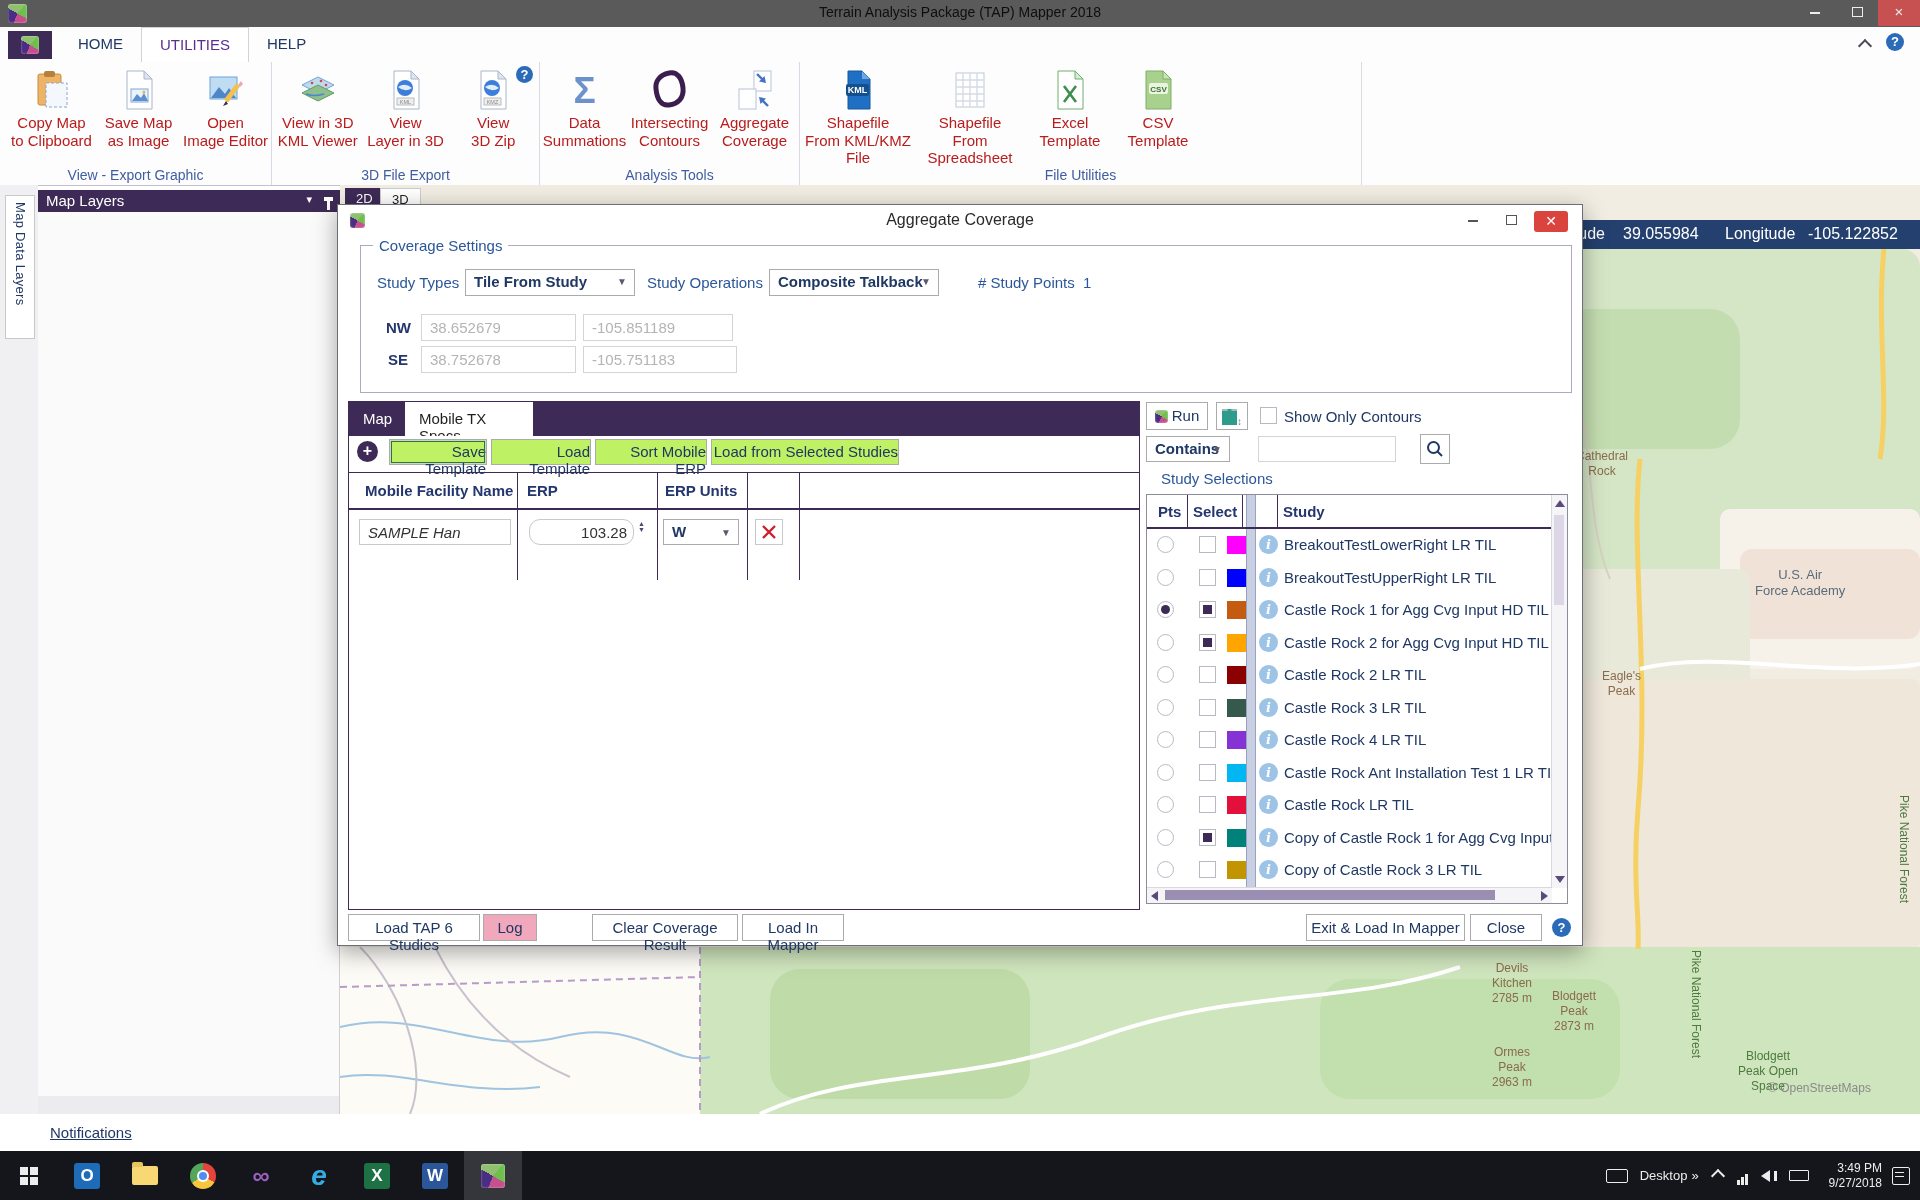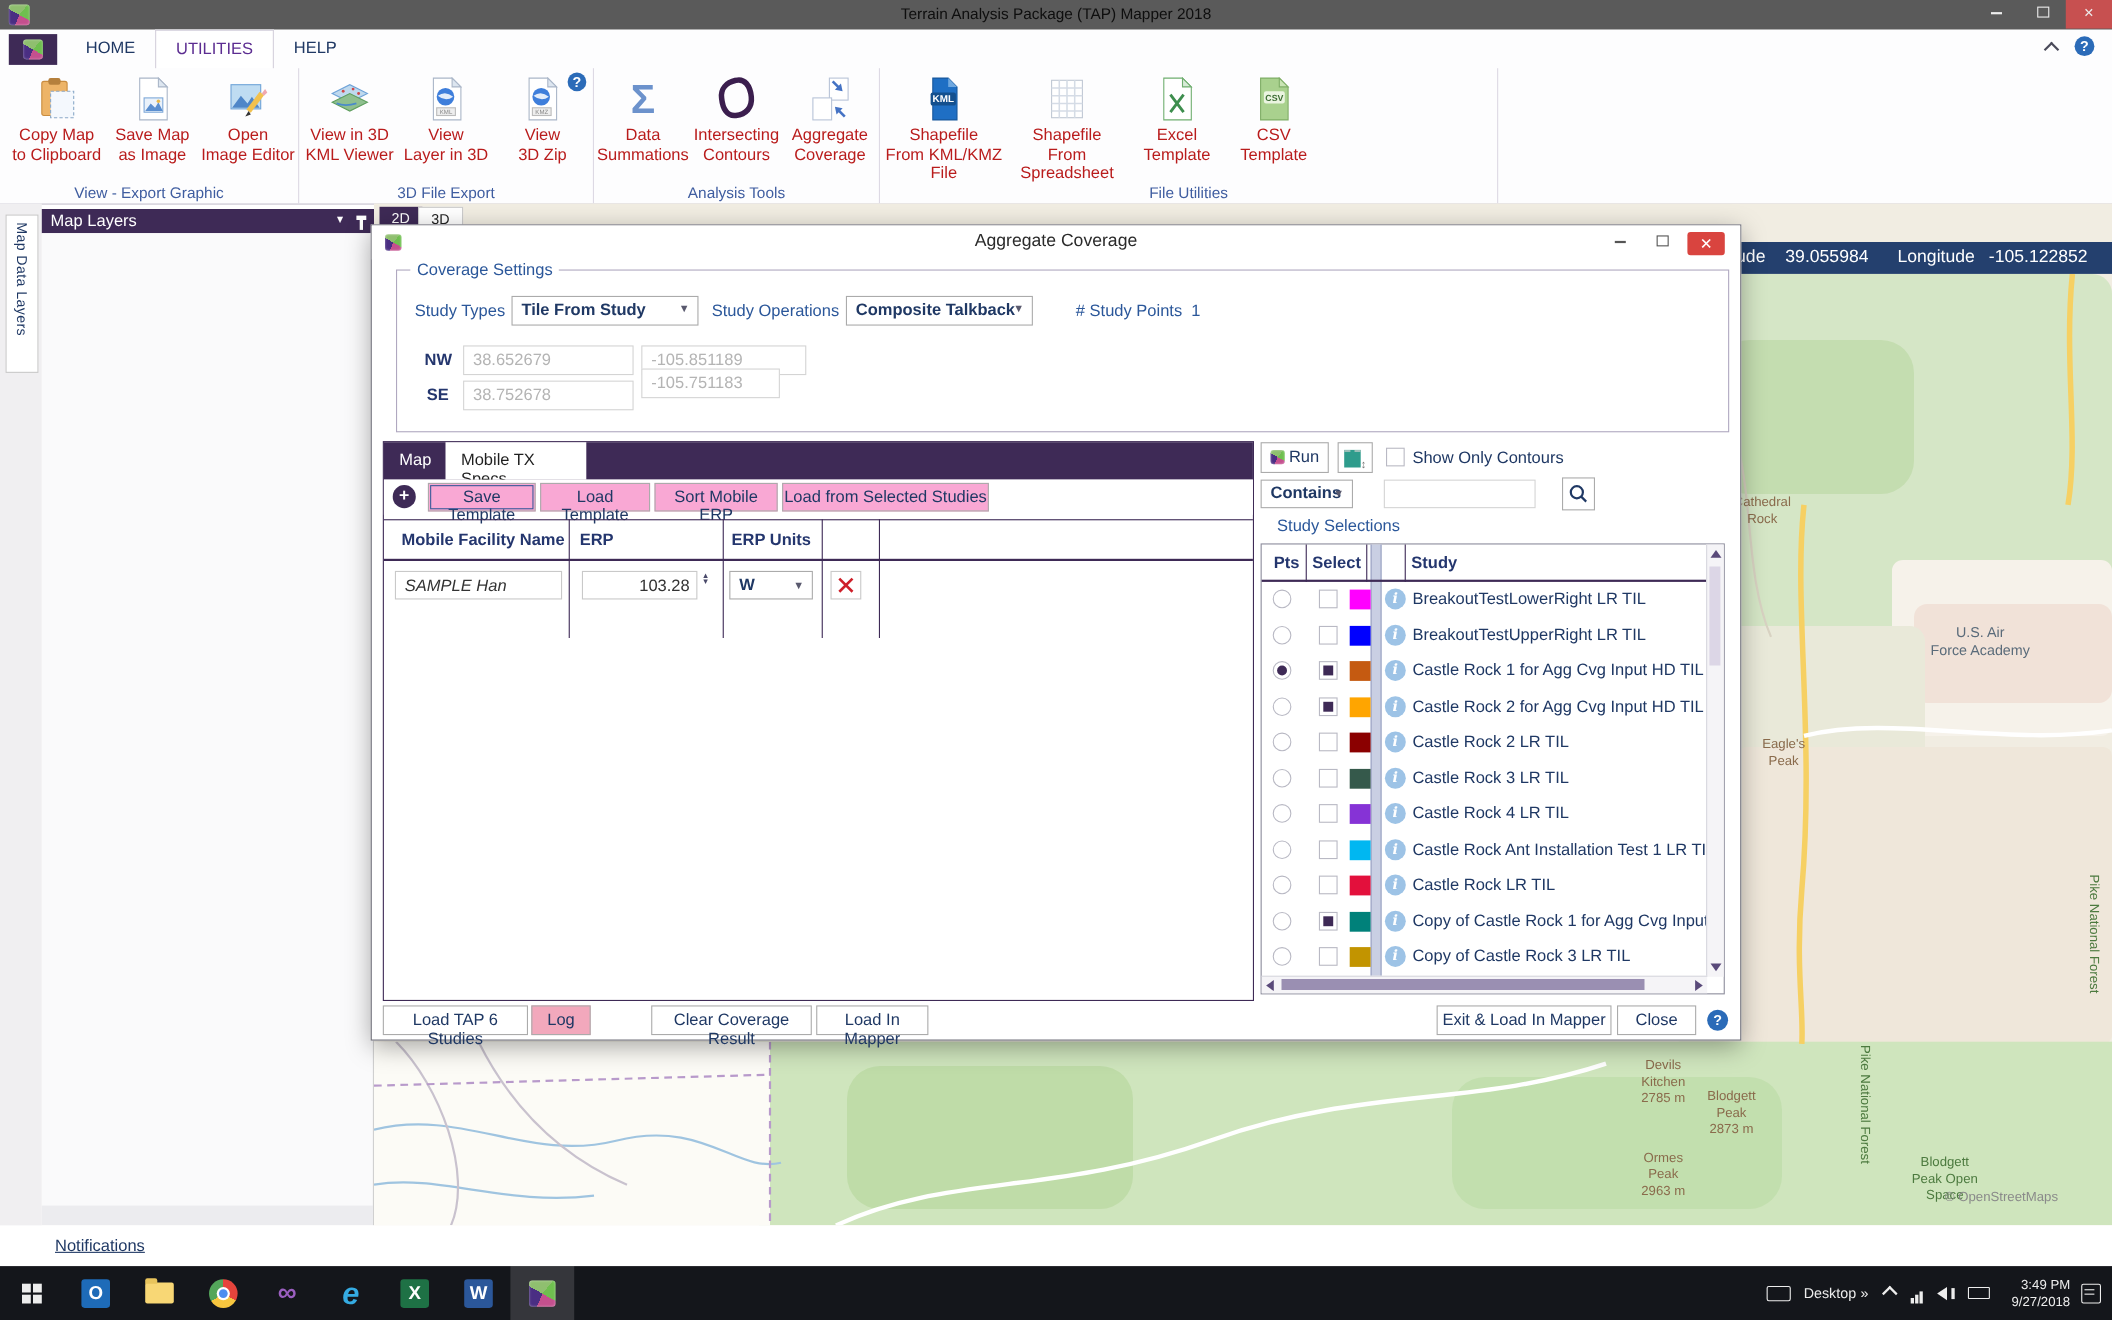--- a/index.html
+++ b/index.html
@@ -71,22 +71,22 @@
   .dd .caret{position:absolute;right:7px;top:6px;font-size:10px;color:#5A5A6E;font-weight:normal;}
   .txtf{position:absolute;height:27px;border:1px solid #D4D4D4;box-sizing:border-box;font-size:15px;color:#B4B4B4;
      padding:0 8px;background:#FFF;font-family:"Liberation Sans",sans-serif;}
   
   .txpanel{position:absolute;left:10px;top:196px;width:792px;height:509px;border:1px solid #3E2A56;box-sizing:border-box;background:#FFF;}
   .txtabs{position:absolute;left:0;top:0;right:0;height:34px;background:#3E2A56;}
   .txtab{position:absolute;top:0;height:34px;font-size:15px;padding:8px 14px 0;box-sizing:border-box;}
   .txtab.dark{color:#FFF;}
   .txtab.sel{background:#FFF;color:#1F1F1F;}
   .tbar{position:absolute;left:0;top:34px;right:0;height:32px;background:#FFF;}
-  .tbtn{position:absolute;top:3px;height:26px;border:1px solid #ABABAB;background:#f9a8d4;font-size:15px;color:#1F3864;
-     text-align:center;box-sizing:border-box;padding-top:3px;}
+  .tbtn{position:absolute;top:3px;height:26px;border:1px solid #ABABAB;background:#bef264;font-size:15px;color:#1F3864;
+     text-align:right;box-sizing:border-box;padding-top:3px;}
   .tbtn.focus{outline:1px solid #3B5B9A;outline-offset:-3px;}
   .addbtn{position:absolute;left:8px;top:5px;width:21px;height:21px;border-radius:50%;background:#3E2A56;color:#FFF;
      font-size:16px;line-height:20px;text-align:center;font-weight:bold;}
   .txhead{position:absolute;left:0;top:70px;right:0;height:38px;border-top:1px solid #3E2A56;border-bottom:2px solid #3E2A56;box-sizing:border-box;}
   .txhead .h{position:absolute;top:9px;font-size:15px;font-weight:bold;color:#24366E;}
   .colline{position:absolute;top:70px;width:1px;height:108px;background:#3E2A56;}
   .cellf{position:absolute;border:1px solid #C9C9C9;background:#FFF;box-sizing:border-box;font-size:15px;
      font-family:"Liberation Sans",sans-serif;color:#333;}
   .spin{position:absolute;font-size:7px;color:#4A4A6A;line-height:.9;}
   
@@ -435,21 +435,21 @@
         <span class="caret">▼</span>
       </div>
       <span class="flabel" style="left:617px;top:28px"># Study Points</span>
       <span class="flabel" style="left:722px;top:28px">1</span>
 
       <span class="flabel" style="left:25px;top:73px;font-weight:bold;color:#24366E">NW</span>
       <input class="txtf" style="left: 60px; top: 68px; width: 155px;" disabled="" value="38.652679">
       <input class="txtf" style="left: 222px; top: 68px; width: 150px;" disabled="" value="-105.851189">
       <span class="flabel" style="left:27px;top:105px;font-weight:bold;color:#24366E">SE</span>
       <input class="txtf" style="left: 60px; top: 100px; width: 155px;" disabled="" value="38.752678">
-      <input class="txtf" style="left: 222px; top: 89px; width: 126px;" disabled="" value="-105.751183">
+      <input class="txtf" style="left: 222px; top: 100px; width: 154px;" disabled="" value="-105.751183">
     </div>
 
     <div class="txpanel">
       <div class="txtabs">
         <div class="txtab dark" style="left:0">Map</div>
         <div class="txtab sel" style="left:56px;width:128px">Mobile TX Specs</div>
       </div>
       <div class="tbar">
         <div class="addbtn">+</div>
         <div class="tbtn focus" style="left:40px;width:98px">Save Template</div>
@@ -461,21 +461,21 @@
         <span class="h" style="left:16px">Mobile Facility Name</span>
         <span class="h" style="left:178px">ERP</span>
         <span class="h" style="left:316px">ERP Units</span>
       </div>
       <div class="colline" style="left:168px"></div>
       <div class="colline" style="left:308px"></div>
       <div class="colline" style="left:398px"></div>
       <div class="colline" style="left:450px"></div>
 
       <input class="cellf" style="left: 10px; top: 117px; width: 152px; height: 26px; padding: 0px 8px; font-style: italic;" value="SAMPLE Han">
-      <input class="cellf" style="left: 180px; top: 117px; width: 105px; height: 26px; text-align: right; padding: 0px 6px;" value="103.28">
+      <input class="cellf" style="left: 180px; top: 117px; width: 105px; height: 26px; text-align: right; padding: 0px 6px; border-radius: 11px;" value="103.28">
       <span class="spin" style="left:289px;top:119px">▲<br>▼</span>
       <div class="dd" style="left:314px;top:117px;width:76px;height:26px;padding-top:3px">
         <span>W</span>
         <span class="caret" style="top:7px">▼</span>
       </div>
       <div class="abs" style="left:406px;top:117px;width:28px;height:26px;border:1px solid #C9C9C9;box-sizing:border-box">
         <svg width="16" height="16" style="margin:4px 0 0 5px">
             <path d="M2 2 L14 14 M14 2 L2 14" stroke="#CE202A" stroke-width="2.4"></path>
           </svg>
       </div>

